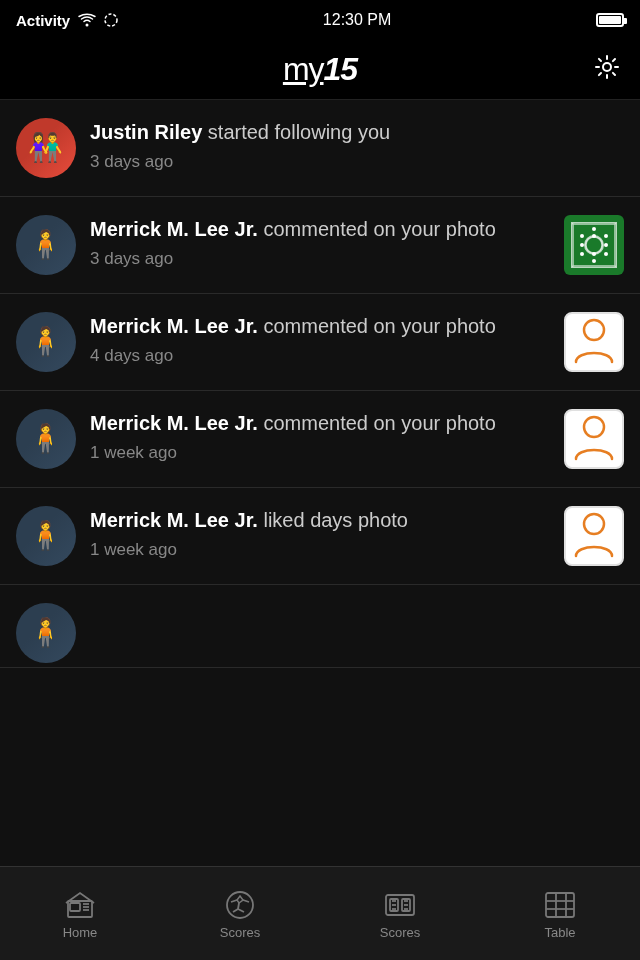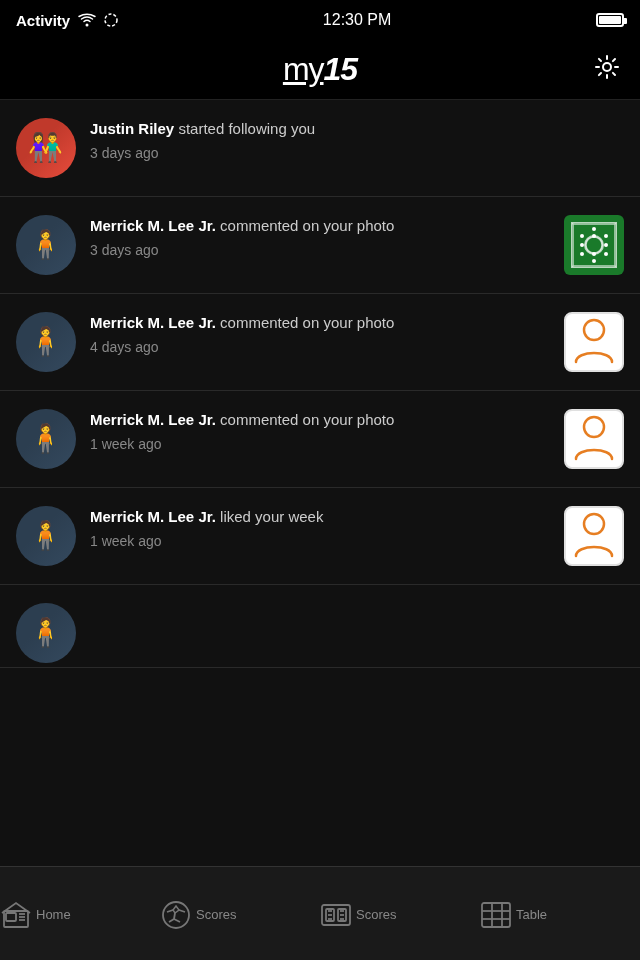--- a/index.html
+++ b/index.html
@@ -132,33 +132,33 @@
       line-height: 60px;
       text-align: center;
       display: block;
     }
 
     .activity-content {
       flex: 1;
       min-width: 0;
     }
     .activity-text {
-      font-size: 15px;
+      font-size: 20px;
       line-height: 1.4;
       color: #fff;
     }
     .activity-text .username {
       font-weight: 700;
     }
     .activity-text .action {
       font-weight: 400;
       color: #ccc;
     }
     .activity-time {
-      font-size: 14px;
+      font-size: 17px;
       color: #888;
       margin-top: 6px;
     }
 
     .activity-thumb {
       width: 60px;
       height: 60px;
       border-radius: 6px;
       flex-shrink: 0;
       overflow: hidden;
@@ -209,21 +209,21 @@
       height: 94px;
       background: #1a1a1a;
       border-top: 1px solid #333;
       display: flex;
       align-items: center;
       justify-content: space-around;
       padding-bottom: 10px;
     }
     .tab-item {
       display: flex;
-      flex-direction: row;
+      flex-direction: column;
       align-items: center;
       gap: 4px;
       cursor: pointer;
       flex: 1;
       padding-top: 12px;
     }
     .tab-icon {
       width: 32px;
       height: 32px;
       display: flex;
@@ -374,21 +374,21 @@
         </svg>
       </div>
     </div>
   </div>
 
   <div class="activity-item">
     <div class="avatar avatar-merrick"></div>
     <div class="activity-content">
       <div class="activity-text">
         <span class="username">Merrick M. Lee Jr.</span>
-        <span class="action"> liked your week</span>
+        <span class="action"> liked days photo</span>
       </div>
       <div class="activity-time">1 week ago</div>
     </div>
     <div class="activity-thumb thumb-person">
       <div class="person-silhouette">
         <svg width="44" height="52" viewBox="0 0 44 52" fill="none">
           <circle cx="22" cy="14" r="10" stroke="#e67e22" stroke-width="2.5"></circle>
           <path d="M4 46 C4 34 40 34 40 46" stroke="#e67e22" stroke-width="2.5" stroke-linecap="round"></path>
         </svg>
       </div>

